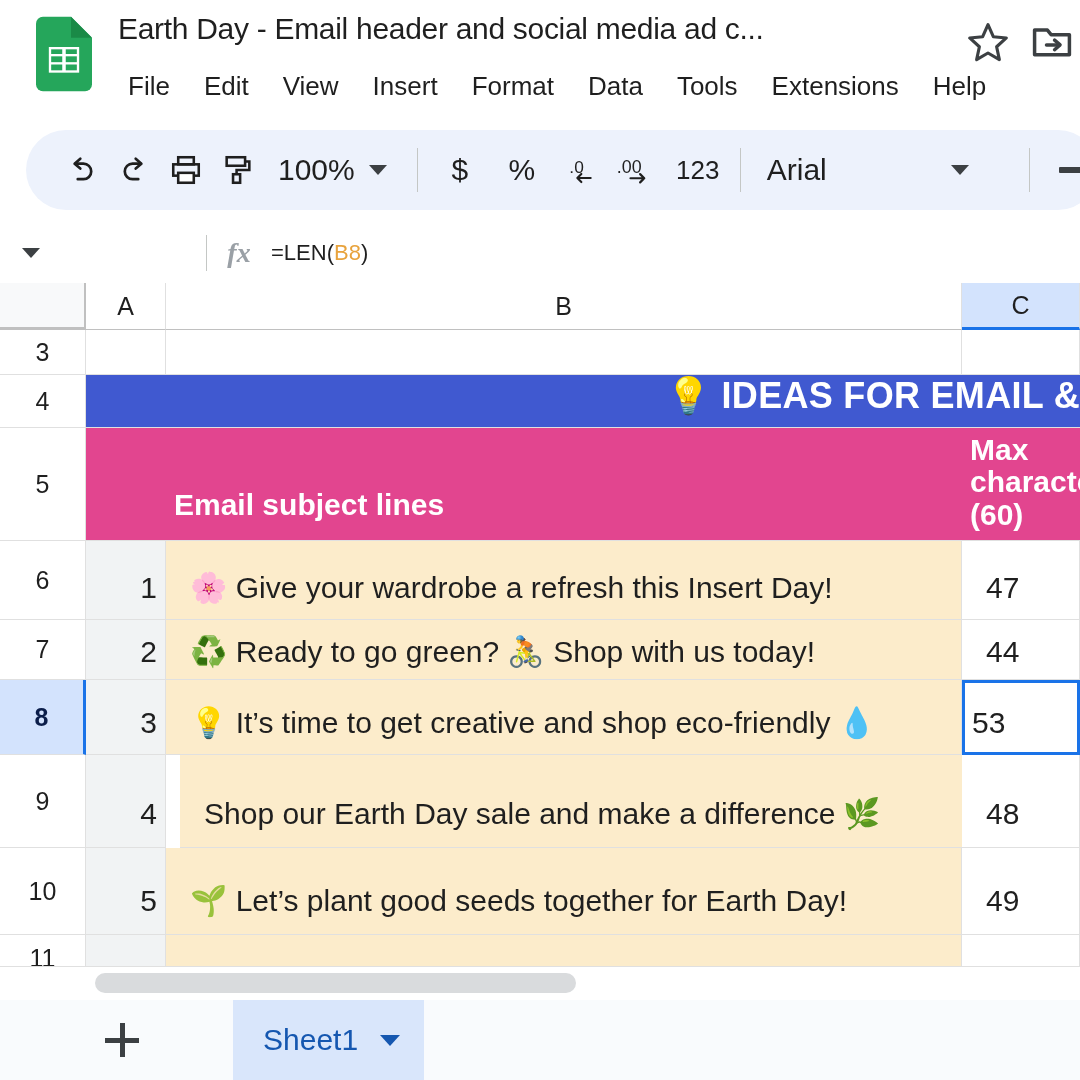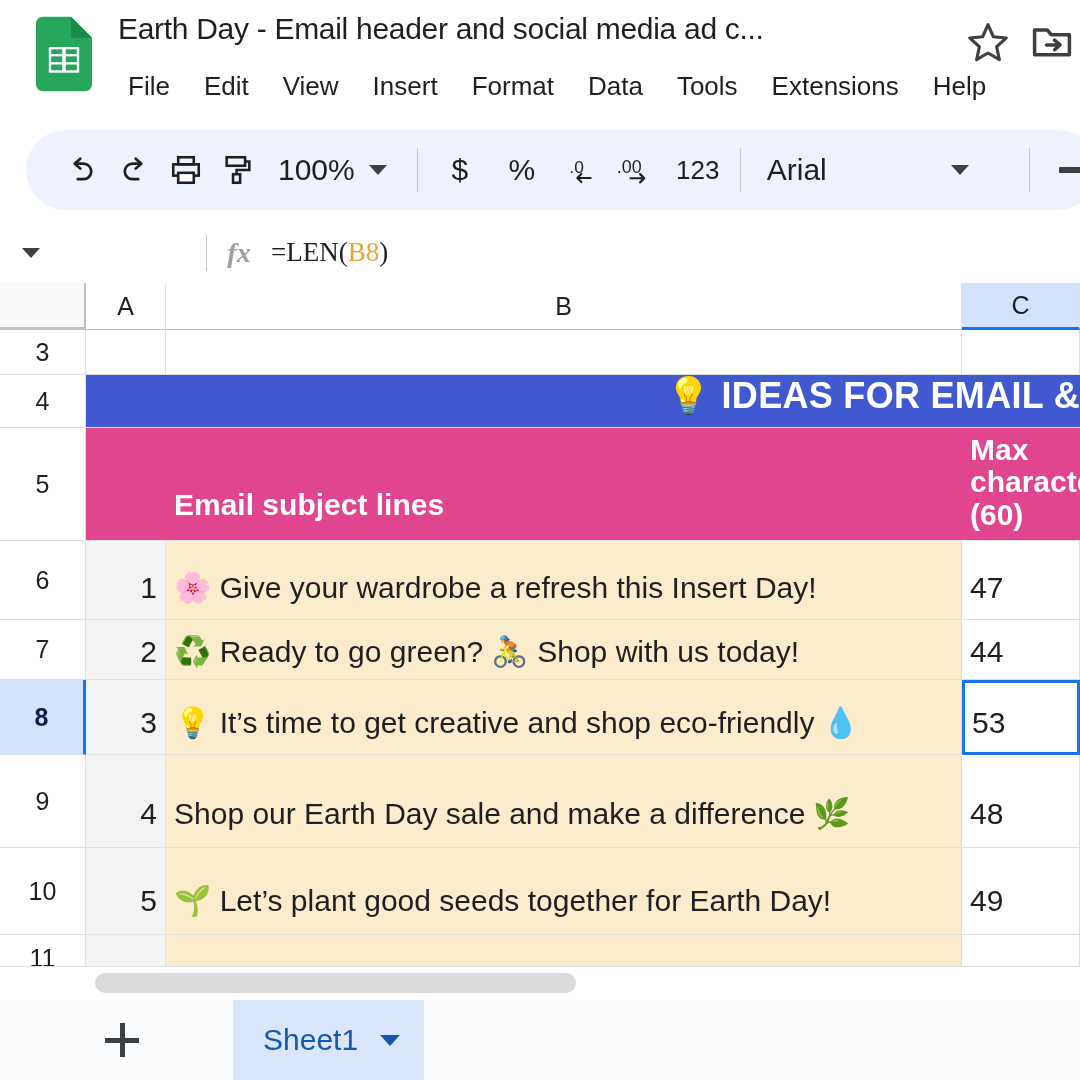--- a/index.html
+++ b/index.html
@@ -110,22 +110,22 @@
     cursor: pointer;
   }
   .namebox-text { font-size: 28px; color: #1f1f1f; flex: 1; }
   .fb-sep { width: 1px; height: 36px; background: #c4c7c5; }
   .fx-icon {
     width: 64px; display: flex; align-items: center; justify-content: center;
     font-style: italic; font-size: 28px; color: #9aa0a6;
     font-family: "Liberation Serif", serif; font-weight: bold;
   }
   .formula-text {
-    font-family: Liberation Serif, serif;
-    font-size: 27px; color: #1f1f1f;
+    font-family: Liberation Sans, sans-serif;
+    font-size: 22px; color: #1f1f1f;
     white-space: pre;
   }
   .ref-token { color: #e8a33d; }
 
   
   .grid {
     position: absolute; left: 0; top: 283px;
     width: 1080px; height: 700px;
     overflow: hidden;
     background: #ffffff;
@@ -176,21 +176,21 @@
   }
   .cell.cream { background: #fceccb; }
   .cell.graya { background: #f1f3f4; }
   .cell.blue  { background: #4059d0; }
   .cell.pink  { background: #e2458f; }
   .cell.white { background: #ffffff; }
 
   .cell .inner {
     width: 100%;
     display: flex; align-items: flex-end;
-    padding: 0 8px 10px 8px;
+    padding: 0 8px 10px 24px;
     white-space: nowrap;
   }
   .cell .inner.right  { justify-content: flex-end; }
   .cell .inner.left   { justify-content: flex-start; }
   .cell .inner.mid    { align-items: center; }
   .cell .inner.wrap   { white-space: normal; }
 
   .banner-text {
     color: #ffffff; font-weight: bold; font-size: 36px;
     letter-spacing: 0.3px;
@@ -482,21 +482,21 @@
         <span>53</span>
       </div>
   </div>
   <div class="selbox" style="left:962px; top:397px; width:118px; height:75px;"></div>
 
   <div class="cell graya" style="left:86px;  top:472px; width:80px;  height:93px;">
     <div class="inner right" style="padding-bottom:16px;">
         <span>4</span>
       </div>
   </div>
-  <div class="cell cream" style="left:166px; top:472px; width:796px; height:93px;">
+  <div class="cell cream" style="left:180px; top:472px; width:796px; height:93px;">
     <div class="inner left" style="padding-bottom:16px;">
         <span>Shop our Earth Day sale and make a difference 🌿</span>
       </div>
   </div>
   <div class="cell white" style="left:962px; top:472px; width:118px; height:93px;">
     <div class="inner left" style="padding-bottom:16px;">
         <span>48</span>
       </div>
   </div>
 

